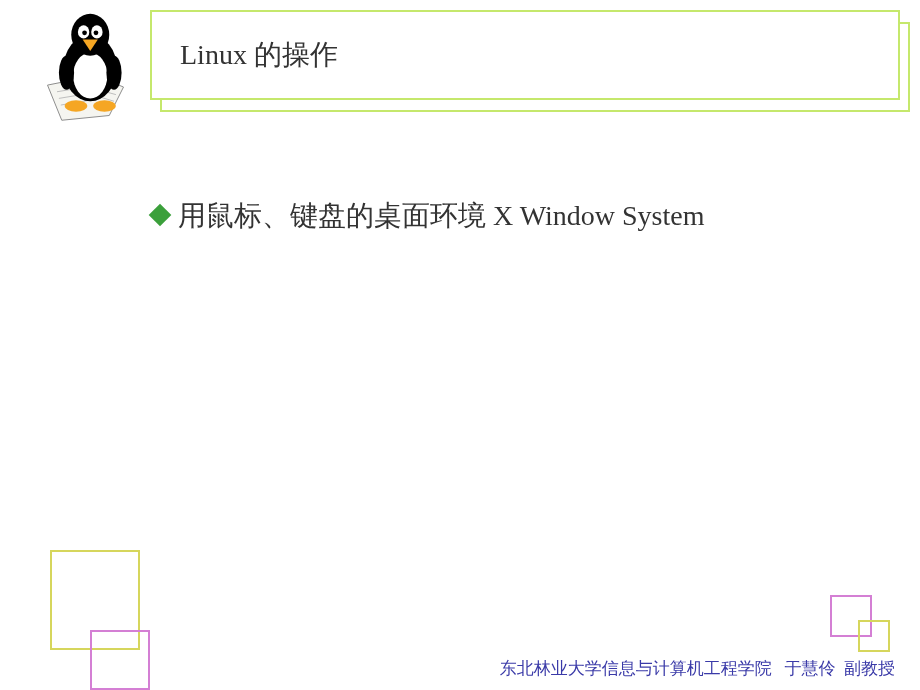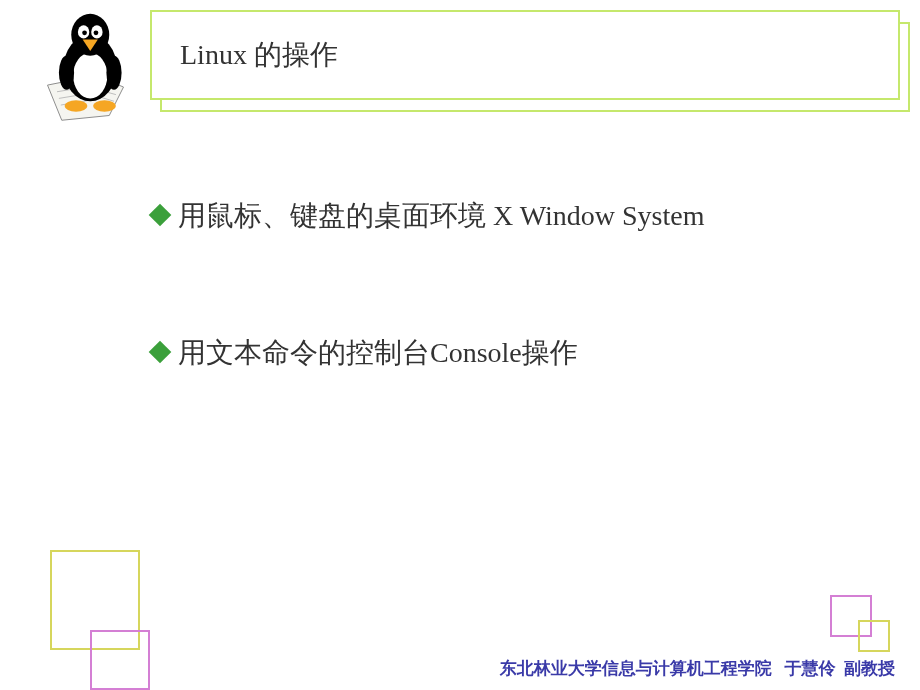--- a/index.html
+++ b/index.html
@@ -127,21 +127,21 @@
     }
 
     
     .footer {
       position: absolute;
       bottom: 10px;
       right: 25px;
       font-size: 17px;
       color: #3a3aa8;
       font-family: "SimSun", serif;
-      font-weight: bold;
+      font-weight: normal;
     }
   </style>
 </head>
 <body>
 
 <div class="tux">
   <svg viewBox="0 0 100 120">
 
     <polygon points="10,78 60,68 90,80 75,110 25,115" fill="#f5f5f0" stroke="#888" stroke-width="1"></polygon>
     <line x1="20" y1="85" x2="50" y2="80" stroke="#bbb" stroke-width="1"></line>
@@ -174,23 +174,20 @@
   <div class="title-back"></div>
   <div class="title-front">
     <span>Linux 的操作</span>
   </div>
 </div>
 
 <div class="content">
   <div class="bullet">
     <span class="diamond"></span><span>用鼠标、键盘的桌面环境 X Window System</span>
   </div>
-  <div class="bullet">
-    <span class="diamond"></span><span>用文本命令的控制台Console操作</span>
-  </div>
 </div>
 
 <div class="bl-squares">
   <div class="bl-big"></div>
   <div class="bl-small"></div>
 </div>
 
 <div class="br-squares">
   <div class="br-big"></div>
   <div class="br-small"></div>

